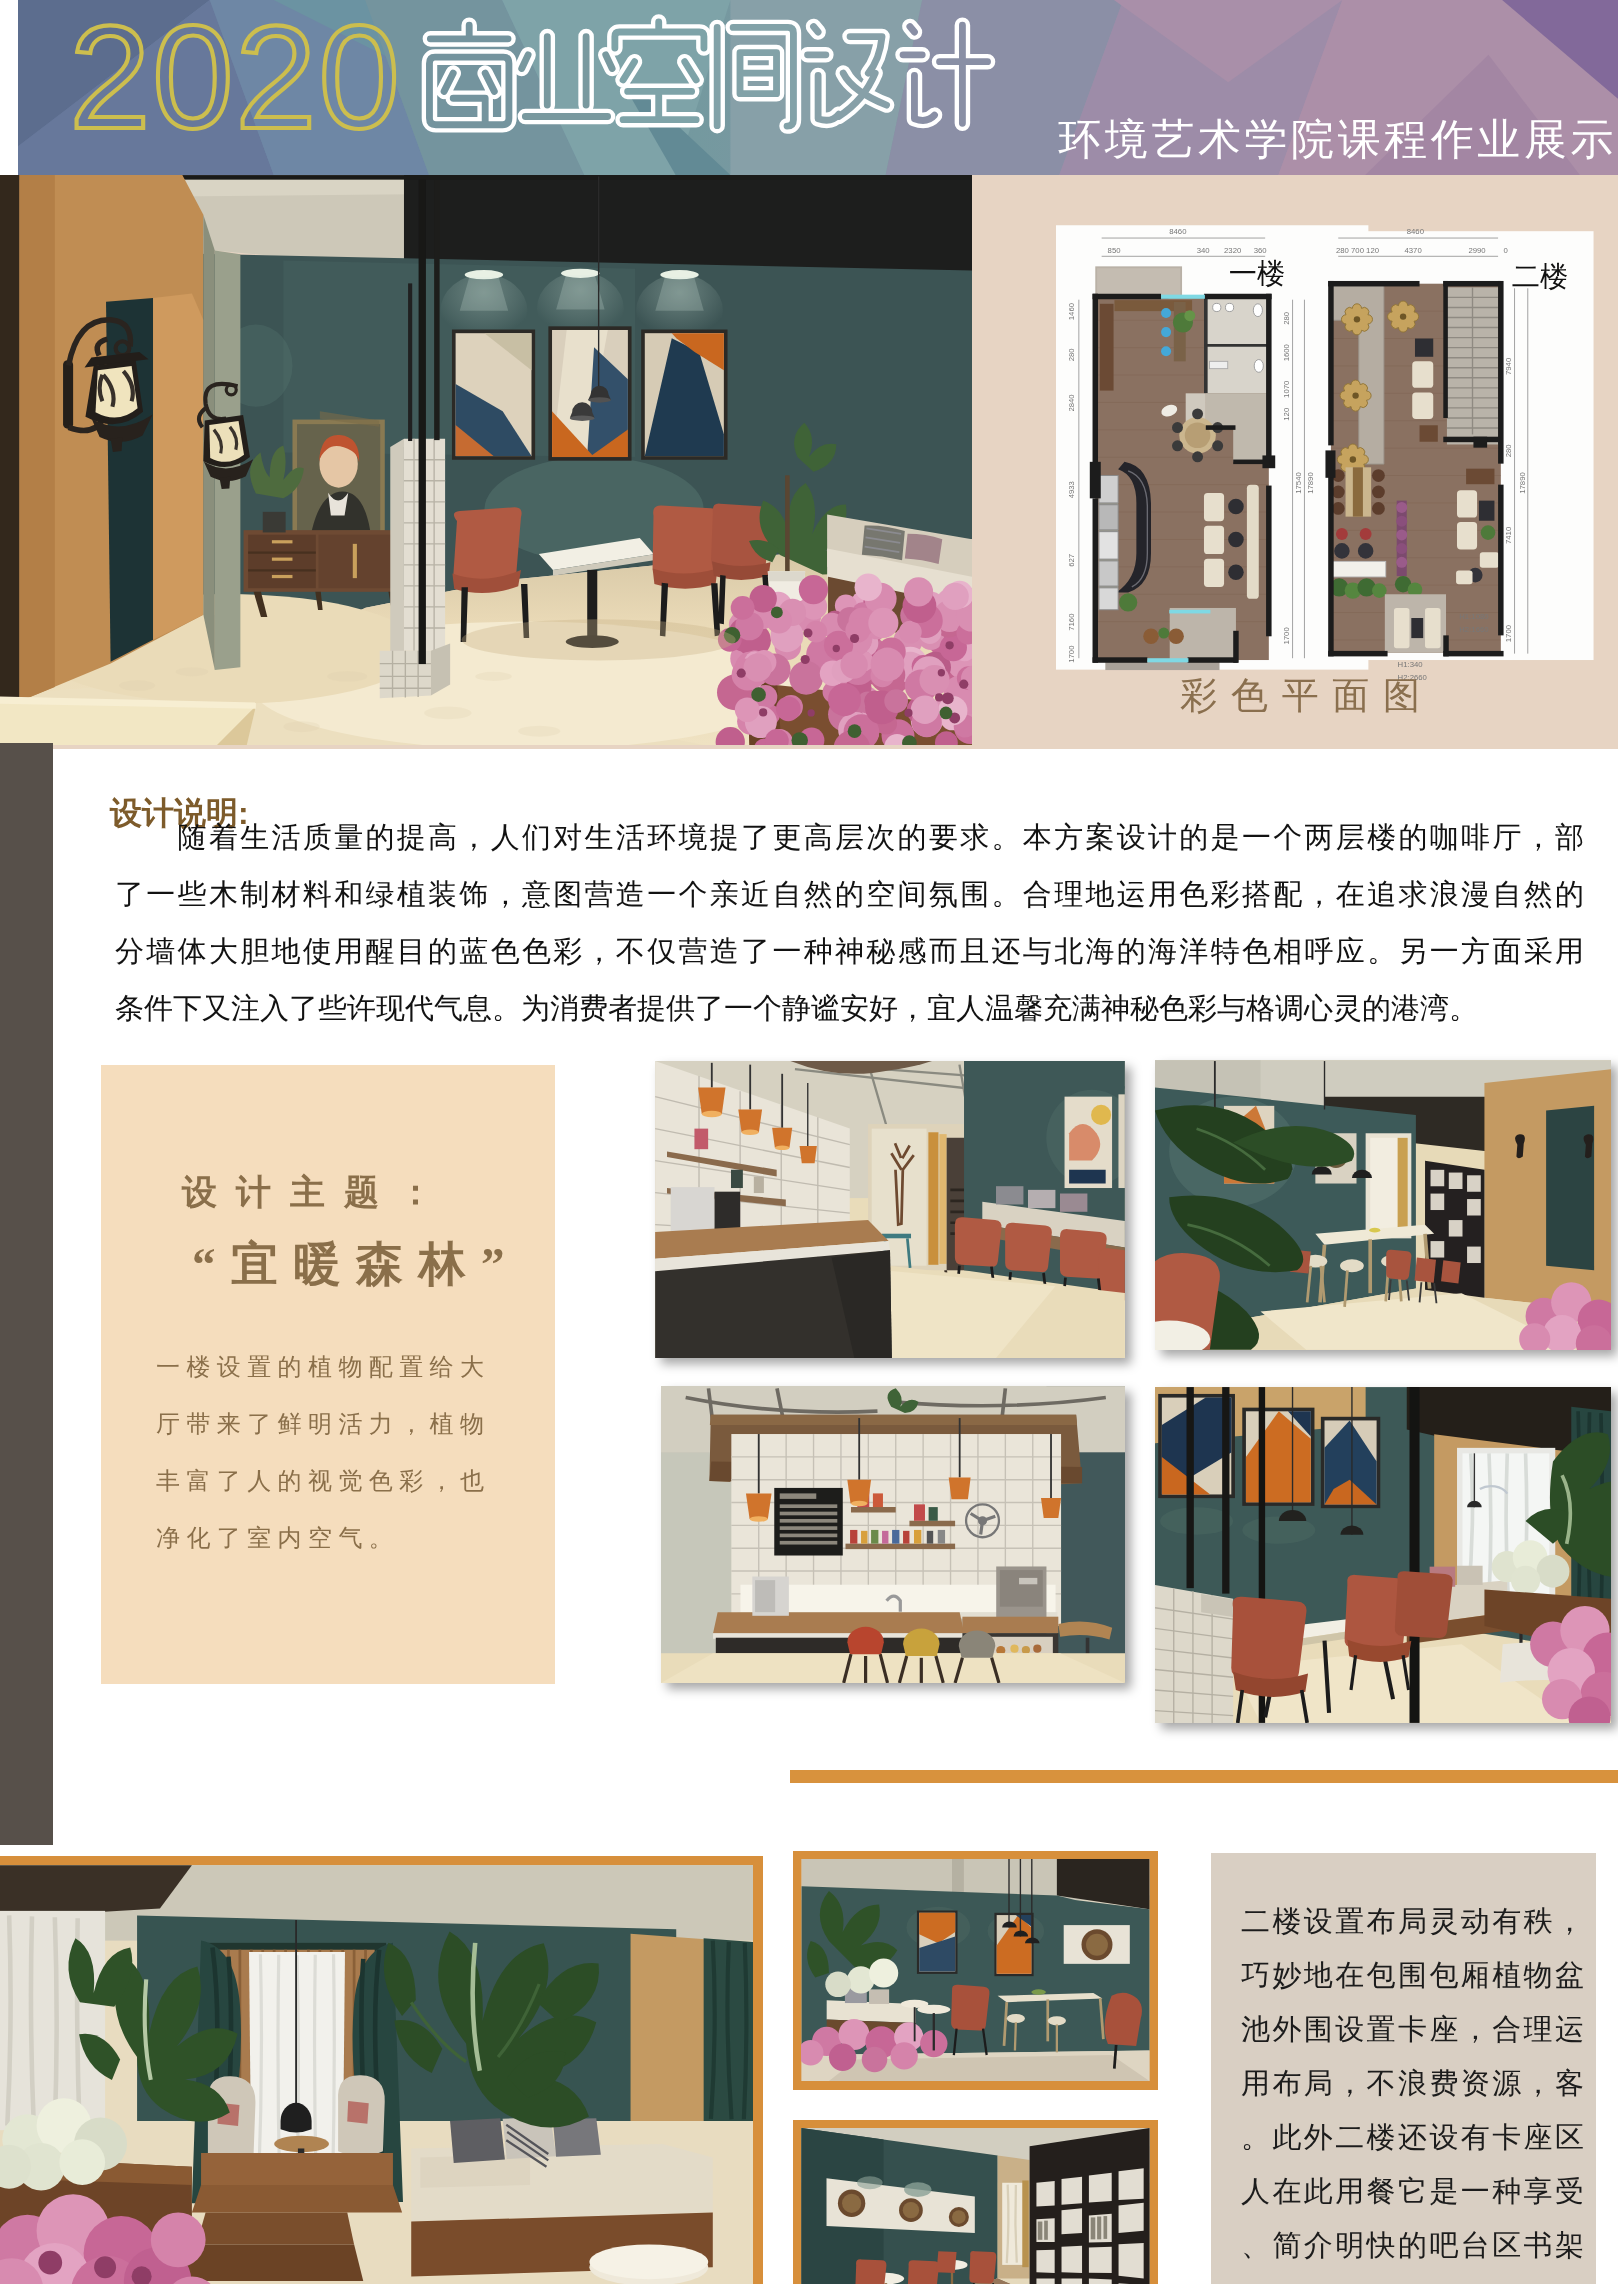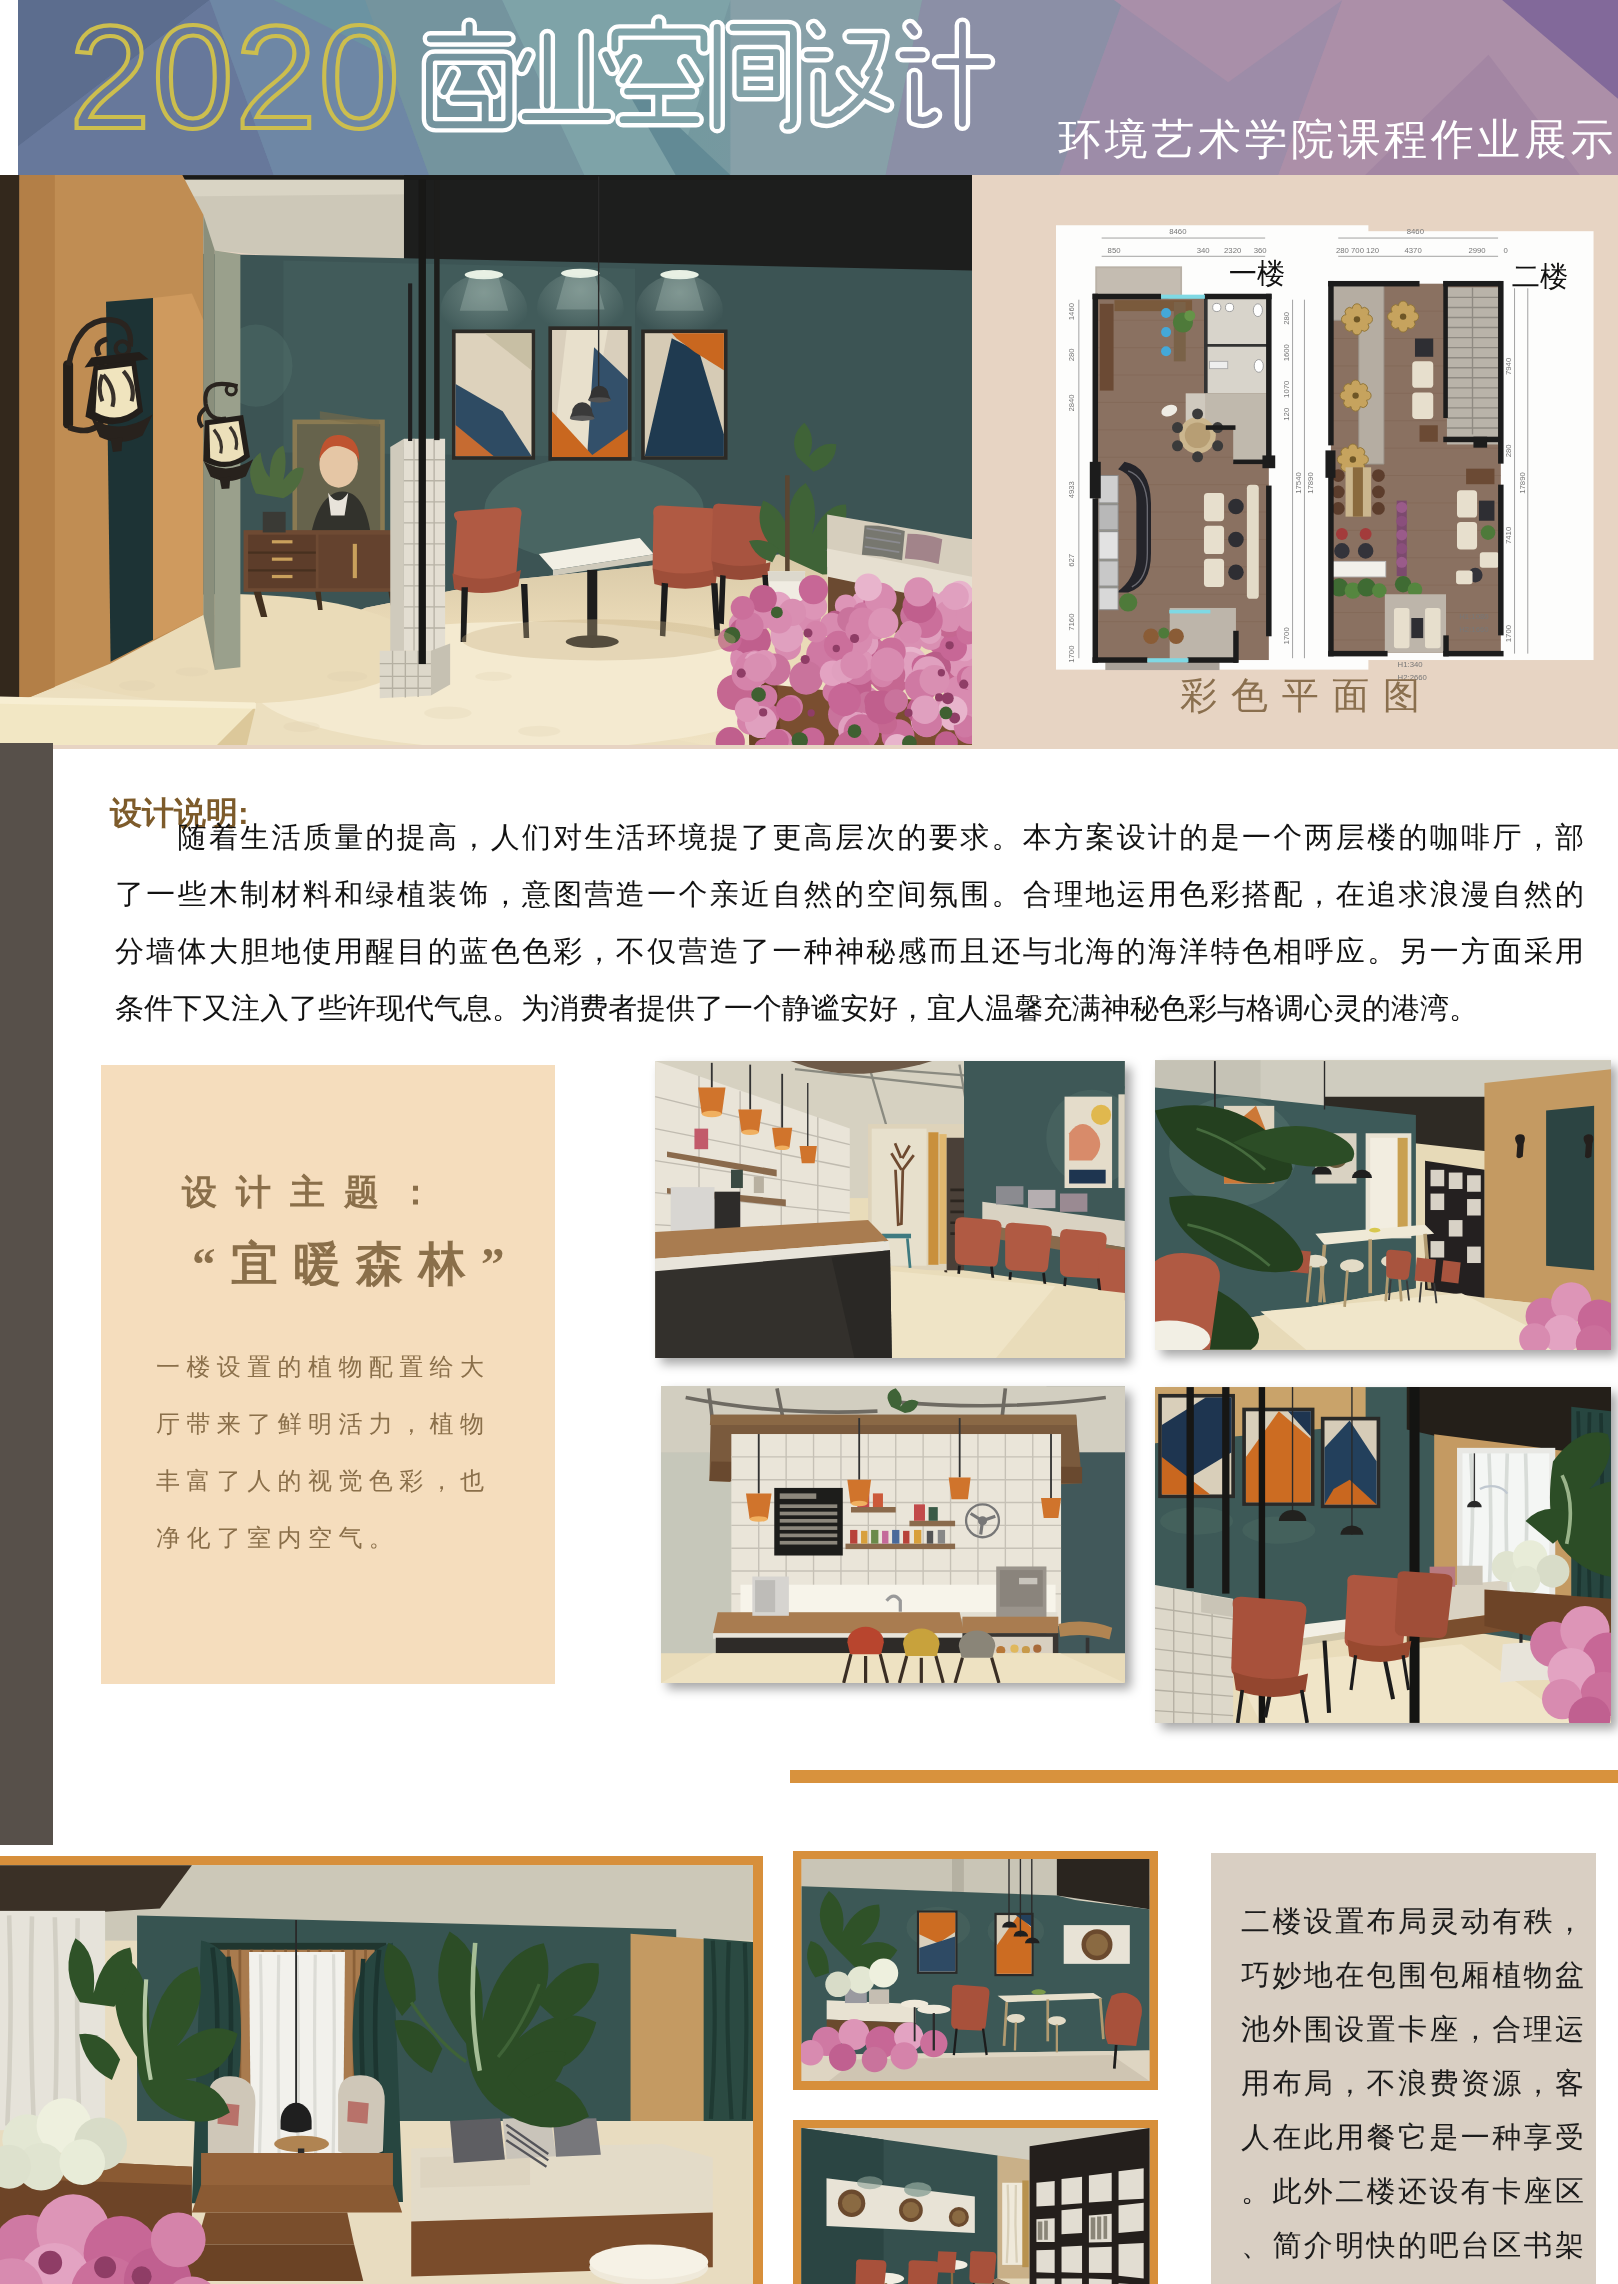--- a/index.html
+++ b/index.html
@@ -1554,18 +1554,18 @@
 </div>
 </div>
 
 <div class="abs" style="left:1211px;top:1853px;width:385px;height:484px;background:#d9cfc3;"></div>
 
 <div class="abs" style="left:1241px;top:1894px;width:343px;font-size:29px;line-height:54px;color:#1c1c1c;">
 <div style="text-align:justify;text-align-last:justify;">二楼设置布局灵动有秩，</div>
 <div style="text-align:justify;text-align-last:justify;">巧妙地在包围包厢植物盆</div>
 <div style="text-align:justify;text-align-last:justify;">池外围设置卡座，合理运</div>
 <div style="text-align:justify;text-align-last:justify;">用布局，不浪费资源，客</div>
+<div style="text-align:justify;text-align-last:justify;">。此外二楼还设有卡座区</div>
 <div style="text-align:justify;text-align-last:justify;">人在此用餐它是一种享受</div>
-<div style="text-align:justify;text-align-last:justify;">。此外二楼还设有卡座区</div>
 <div style="text-align:justify;text-align-last:justify;">、简介明快的吧台区书架</div>
 <div style="text-align:justify;text-align-last:justify;">等，以此满足客人的需求</div>
 </div>
 
 
 </body></html>

